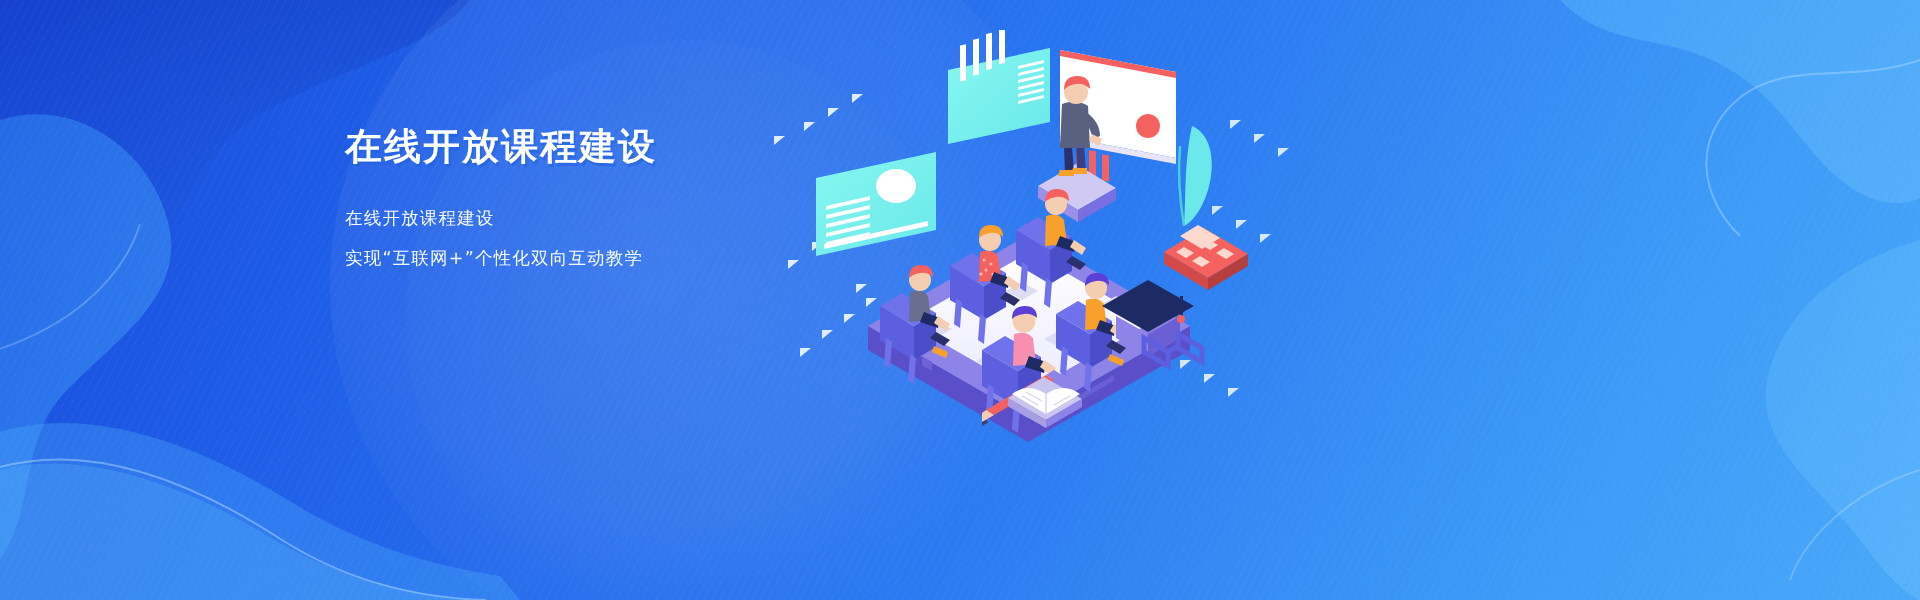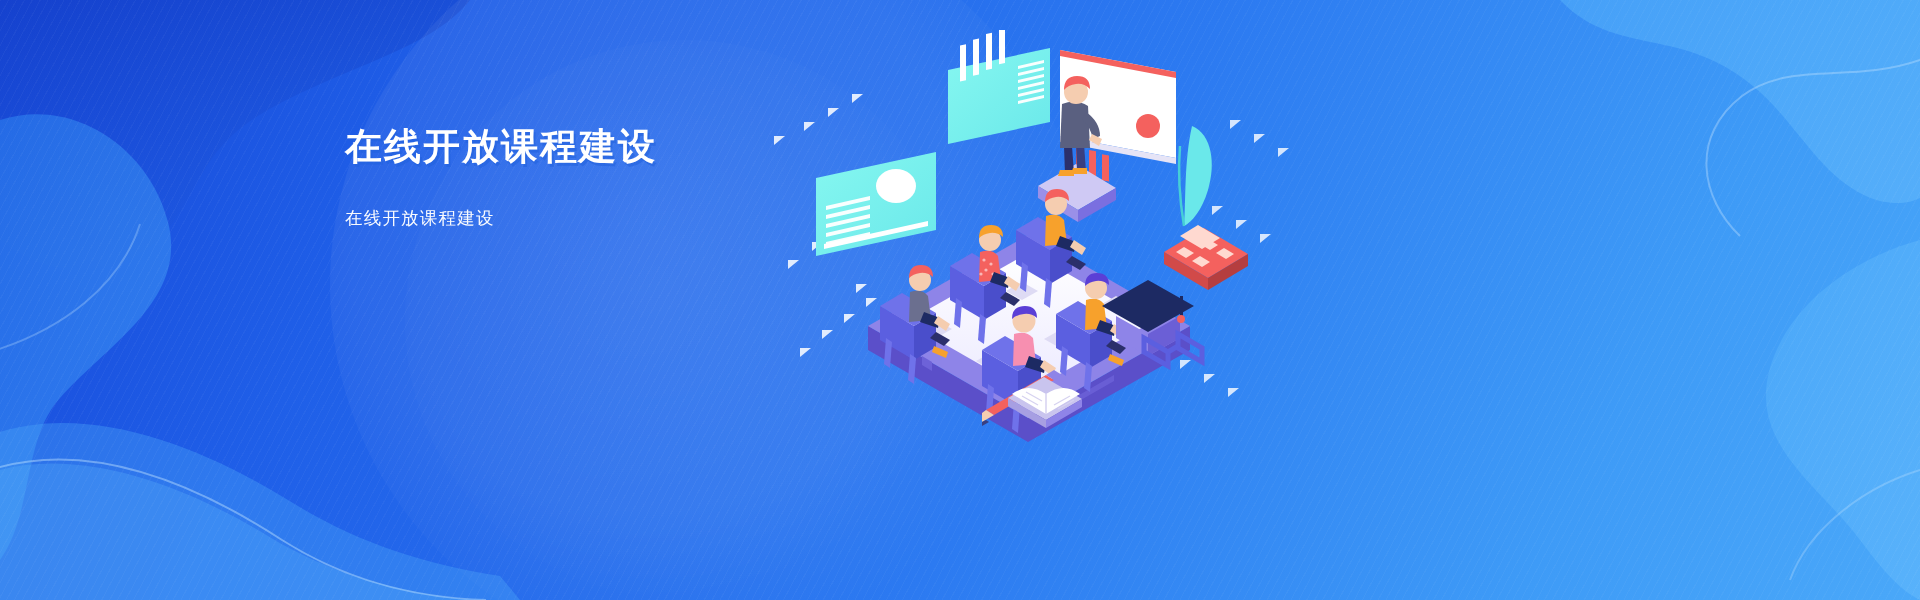--- a/index.html
+++ b/index.html
@@ -90,20 +90,21 @@
 
     <div class="hatch"></div>
     <div class="halo"></div>
     <div class="halo2"></div>
   </div>
 
   <div class="copy">
     <h1 class="title">在线开放课程建设</h1>
     <div class="sub">
       <div class="sub-line">在线开放课程建设</div>
+      <div class="sub-line">实现“互联网+”个性化双向互动教学</div>
     </div>
   </div>
 
   <div class="illus">
     <svg width="560" height="420" viewBox="0 0 560 420">
       <defs>
         <linearGradient id="scr" x1="0" y1="0" x2="1" y2="1">
           <stop offset="0" stop-color="#86f7f0"></stop>
             <stop offset="1" stop-color="#6ae8ea"></stop>
         </linearGradient>

